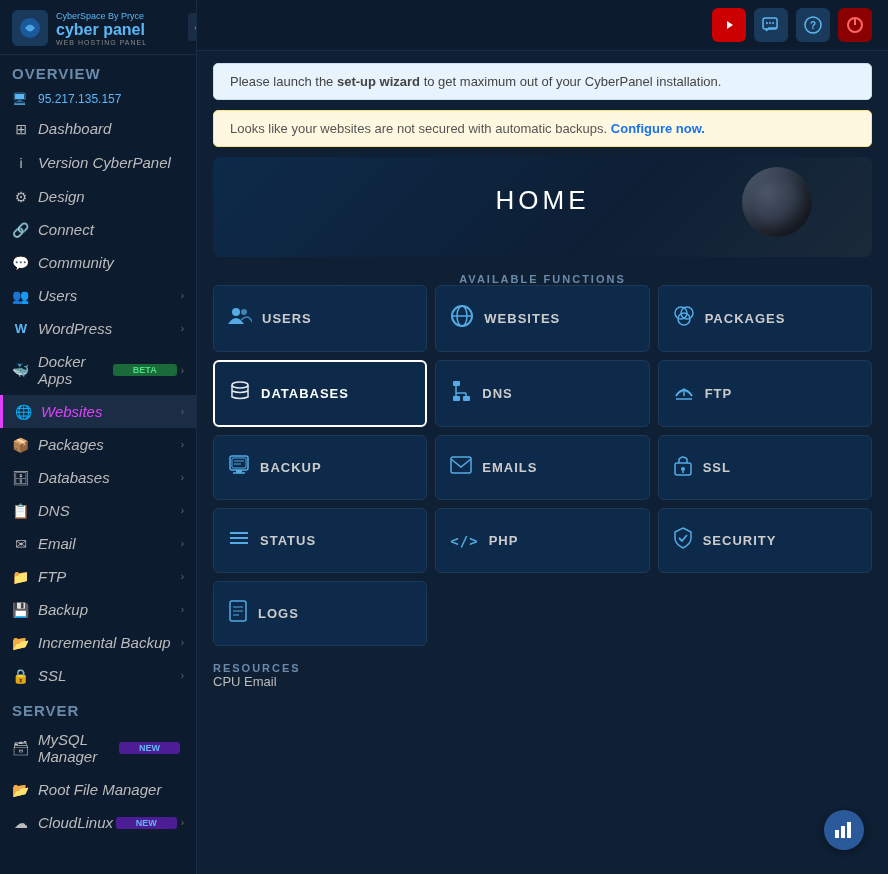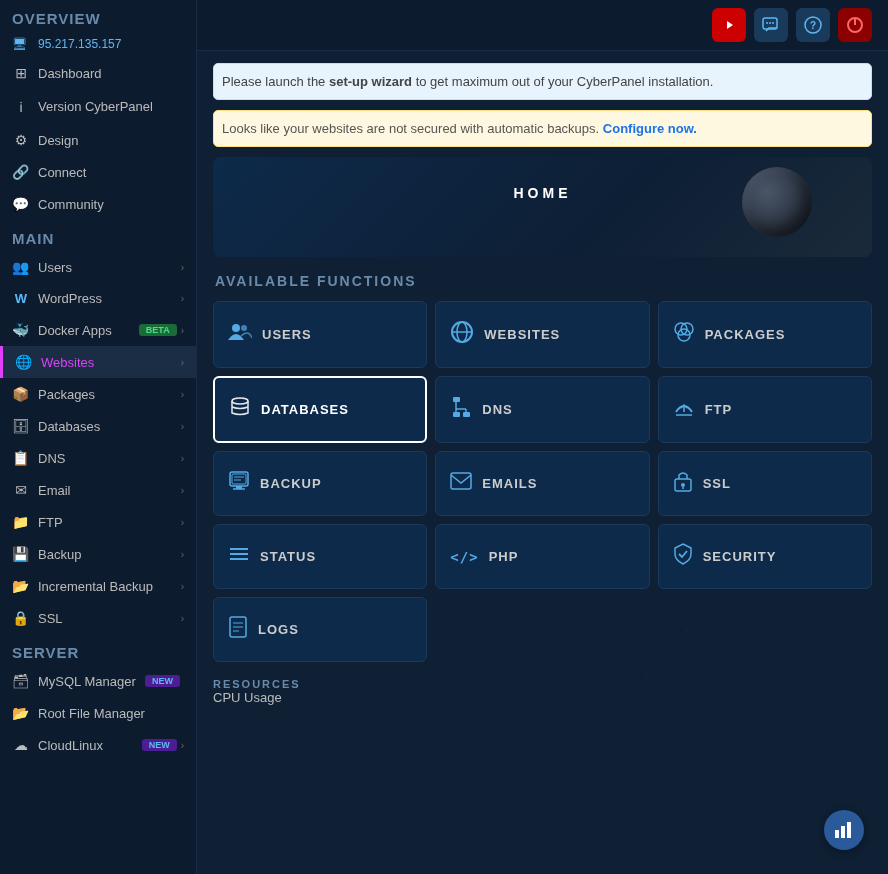--- a/index.html
+++ b/index.html
@@ -52,24 +52,24 @@
 
     .sidebar-item {
       display: flex; align-items: center;
       padding: 8px 12px;
       cursor: pointer; color: #bbb;
       transition: background 0.15s;
       position: relative;
     }
     .sidebar-item.active { background: #1a2d45; color: #e040fb; border-left: 3px solid #e040fb; }
     .sidebar-item .item-icon { width: 18px; margin-right: 8px; text-align: center; font-size: 14px; }
-    .sidebar-item .item-label { flex: 1; font-size: 13px; }
+    .sidebar-item .item-label { flex: 1; font-size: 15px; font-style: italic; }
     .sidebar-item .item-arrow { font-size: 10px; color: #666; }
     .sidebar-item .badge {
-      font-size: 9px; padding: 1px 7px; border-radius: 3px;
+      font-size: 9px; padding: 1px 20px; border-radius: 3px;
       margin-right: 4px; font-weight: 700;
     }
     .badge-beta { background: #1a6a3a; color: #4ade80; }
     .badge-new { background: #4c1d95; color: #60b8f5; }
 
     .sidebar-ip {
       display: flex; align-items: center; padding: 6px 12px;
       font-size: 12px; color: #5bb8f5; cursor: pointer;
     }
     .sidebar-ip .item-icon { width: 18px; margin-right: 8px; font-size: 12px; }
@@ -108,51 +108,51 @@
     .topbar-btn.yt { background: #c00; color: #fff; }
     .topbar-btn.chat { background: #1a3a5c; color: #5bb8f5; }
     .topbar-btn.help { background: #1a3a5c; color: #5bb8f5; }
     .topbar-btn.power { background: #8b0000; color: #ff6666; }
 
     
     .content { padding: 12px 16px; flex: 1; }
 
     
     .alert {
-      padding: 10px 8px; border-radius: 5px; margin-bottom: 10px;
+      padding: 10px 16px; border-radius: 5px; margin-bottom: 10px;
       font-size: 13px;
     }
     .alert-info { background: #e8f4fd; color: #444; border: 1px solid #c5dff0; }
     .alert-warning { background: #fff8e1; color: #555; border: 1px solid #ffe082; }
     .alert a { color: #1a73e8; font-weight: 600; text-decoration: none; }
 
     
     .home-banner {
       background: linear-gradient(135deg, #0d2a4a 0%, #0d1f35 60%, #1a2a3a 100%);
       border-radius: 8px;
       padding: 28px 20px;
       text-align: center;
       margin-bottom: 16px;
       position: relative;
       overflow: hidden;
       min-height: 100px;
     }
-    .home-banner h2 { color: #fff; font-size: 14px; letter-spacing: 4px; font-weight: 700; }
+    .home-banner h2 { color: #fff; font-size: 26px; letter-spacing: 4px; font-weight: 400; }
     .home-banner p { color: #8aaccc; font-size: 12px; }
     .home-banner-orb {
       position: absolute; right: 60px; top: 10px;
       width: 70px; height: 70px; border-radius: 50%;
       background: radial-gradient(circle at 35% 35%, #4a5568, #1a202c);
       box-shadow: inset -8px -8px 16px rgba(0,0,0,0.5), inset 4px 4px 8px rgba(100,120,140,0.3);
     }
 
     
     .section-title {
-      font-size: 14px; font-weight: 700; color: #6a8aaa; letter-spacing: 2px;
-      text-transform: uppercase; margin-bottom: 12px; padding: 0 2px;
+      font-size: 11px; font-weight: 700; color: #6a8aaa; letter-spacing: 2px;
+      text-transform: uppercase; padding: 0 2px; text-align: center;
     }
     .functions-grid {
       display: grid;
       grid-template-columns: repeat(3, 1fr);
       gap: 8px;
       margin-bottom: 16px;
     }
     .func-card {
       background: #0d2a4a;
       border: 1px solid #1a3a5a;
@@ -177,20 +177,34 @@
       background: #2a5a9a; display: flex; align-items: center; justify-content: center;
       color: #fff; font-size: 18px; cursor: pointer;
       box-shadow: 0 2px 8px rgba(0,0,0,0.4);
     }
   </style>
 </head>
 <body>
 
 <div class="sidebar">
 
+  <div class="sidebar-logo">
+    <div class="logo-icon">
+      <svg width="22" height="22" viewBox="0 0 22 22">
+        <circle cx="11" cy="11" r="10" fill="#1a5a9a"></circle>
+        <path d="M6 11 Q11 4 16 11 Q11 18 6 11Z" fill="#5bb8f5" opacity="0.8"></path>
+      </svg>
+    </div>
+    <div>
+      <div style="font-size:9px;color:#5bb8f5;">CyberSpace By Pryce</div>
+      <div style="font-size:16px;font-weight:700;color:#5bb8f5;">cyber panel</div>
+      <div style="font-size:7px;color:#888;letter-spacing:1px;">WEB HOSTING PANEL</div>
+    </div>
+    <div class="sidebar-collapse">‹</div>
+  </div>
 
   <div class="sidebar-section-label">OVERVIEW</div>
 
   <div class="sidebar-ip">
     <span class="item-icon">🖥</span>
     <span>95.217.135.157</span>
   </div>
 
   <div class="sidebar-item">
     <span class="item-icon">⊞</span>
@@ -206,21 +220,20 @@
   </div>
   <div class="sidebar-item">
     <span class="item-icon">🔗</span>
     <span class="item-label">Connect</span>
   </div>
   <div class="sidebar-item">
     <span class="item-icon">💬</span>
     <span class="item-label">Community</span>
   </div>
 
-  <div class="sidebar-section-label">MAIN</div>
 
   <div class="sidebar-item">
     <span class="item-icon">👥</span>
     <span class="item-label">Users</span>
     <span class="item-arrow">›</span>
   </div>
   <div class="sidebar-item">
     <span class="item-icon" style="font-weight:700;font-size:13px;color:#5bb8f5;">W</span>
     <span class="item-label">WordPress</span>
     <span class="item-arrow">›</span>
@@ -492,21 +505,21 @@
           </span>
           <span>LOGS</span>
         </div>
 
       </div>
     </div>
 
     <div class="resources-section">
       <div class="resources-title">RESOURCES</div>
       <div class="cpu-row">
-        <span>CPU Usage</span>
+        <span>CPU Email</span>
       </div>
     </div>
 
   </div>
 </div>
 
 <div class="chart-float">
   <svg width="20" height="20" viewBox="0 0 20 20">
       <rect x="1" y="10" width="4" height="8" fill="#fff"></rect>
       <rect x="7" y="6" width="4" height="12" fill="#fff"></rect>

